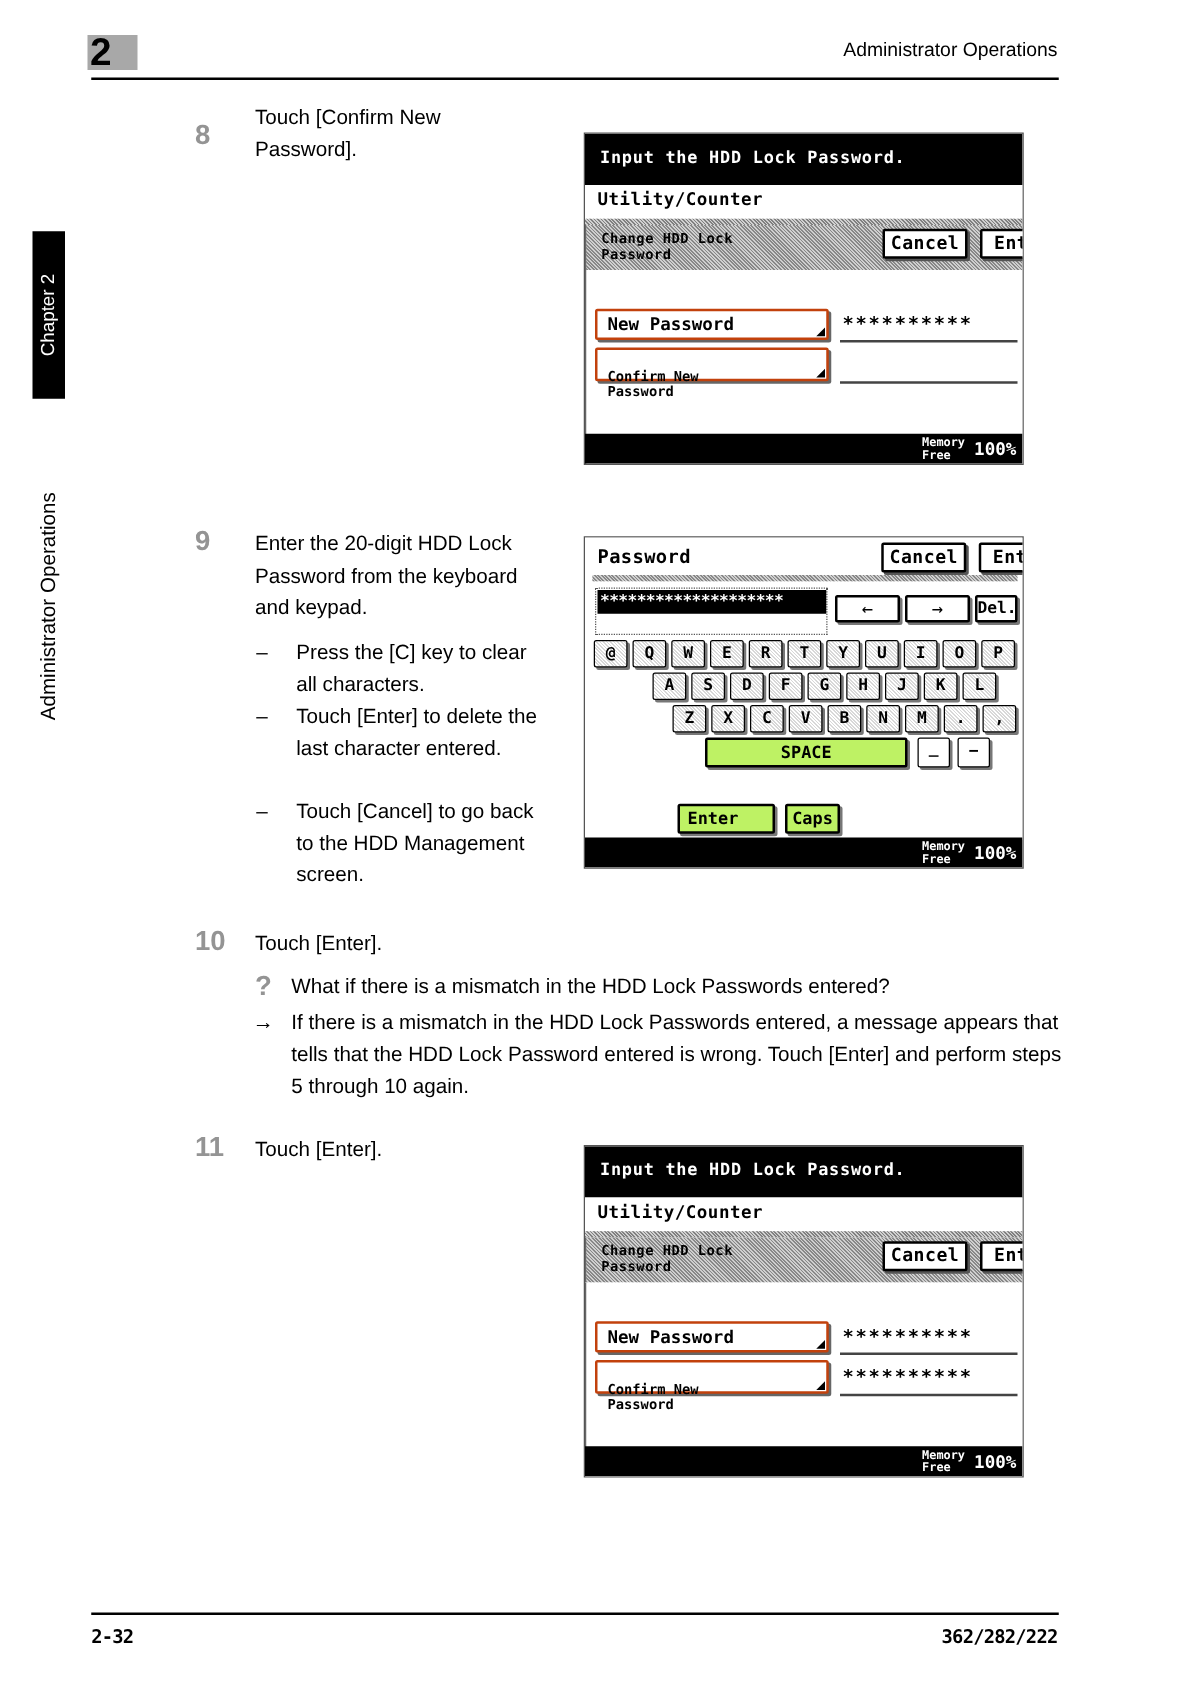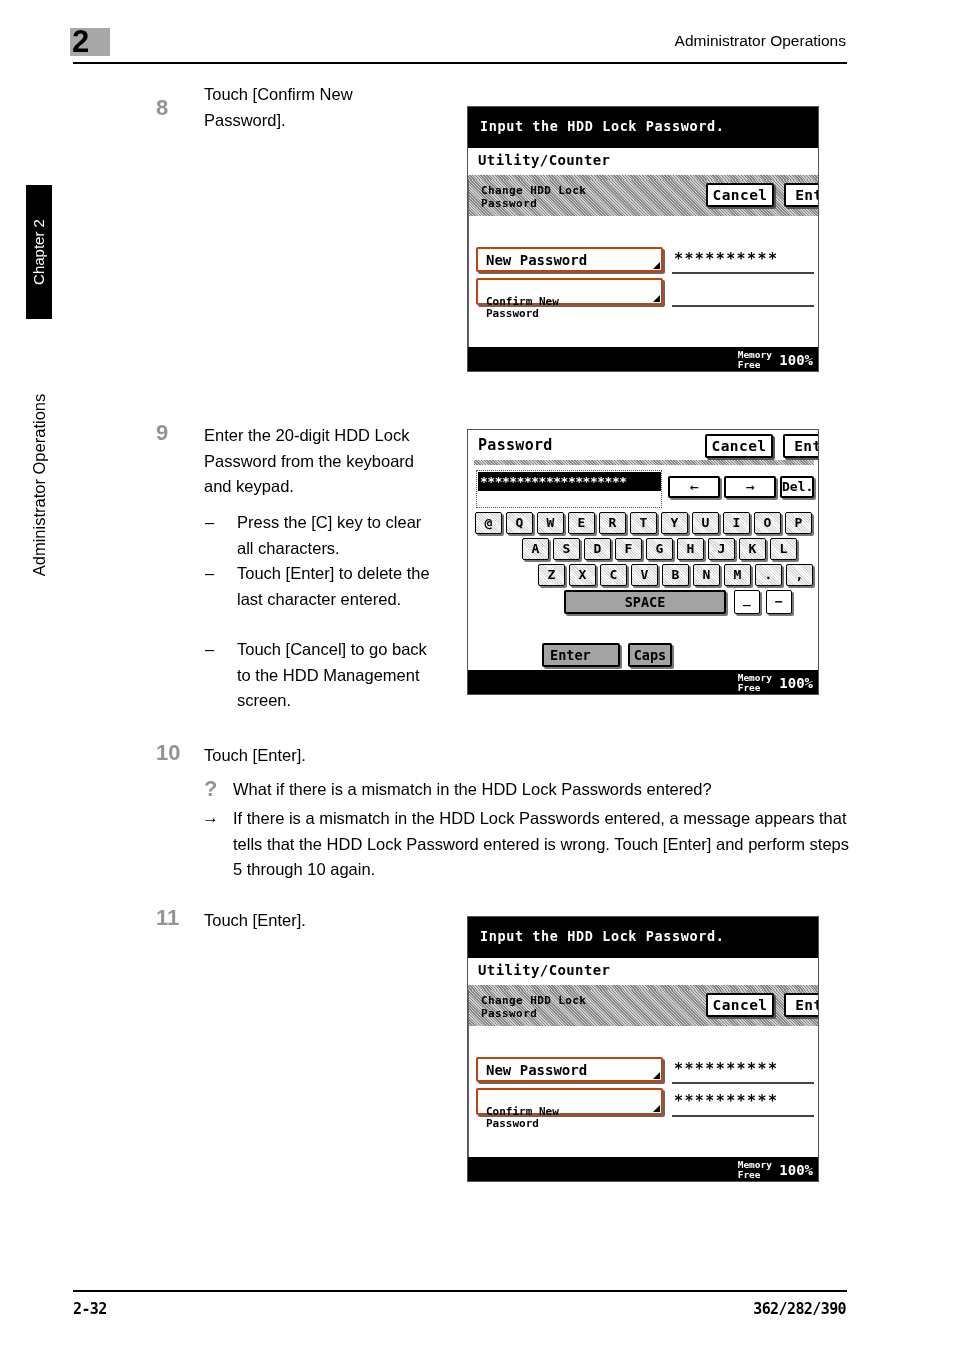--- a/index.html
+++ b/index.html
@@ -337,21 +337,21 @@
     border: 2px solid #000;
     border-radius: 2px;
     box-shadow: 2px 2px 0 #777;
     font-size: 15px;
     text-align: center;
     box-sizing: border-box;
     color: #000;
   }
   .flat-btn {
     position: absolute;
-    background: #a3a3a3;
+    background: #bef264;
     border: 2px solid #000;
     border-radius: 2px;
     box-shadow: 2px 2px 0 #777;
     font-size: 13.5px;
     font-weight: bold;
     text-align: center;
     box-sizing: border-box;
     color: #000;
   }
 </style>
@@ -519,13 +519,13 @@
   </div>
   <div class="lcd-footer">
     <div class="lcd-mem">Memory
 Free</div>
     <div class="lcd-mem-pct">100%</div>
   </div>
 </div>
 
 <div id="footer-rule"></div>
 <div id="footer-page">2-32</div>
-<div id="footer-model">362/282/390</div>
+<div id="footer-model">362/282/222</div>
 
 </body></html>

